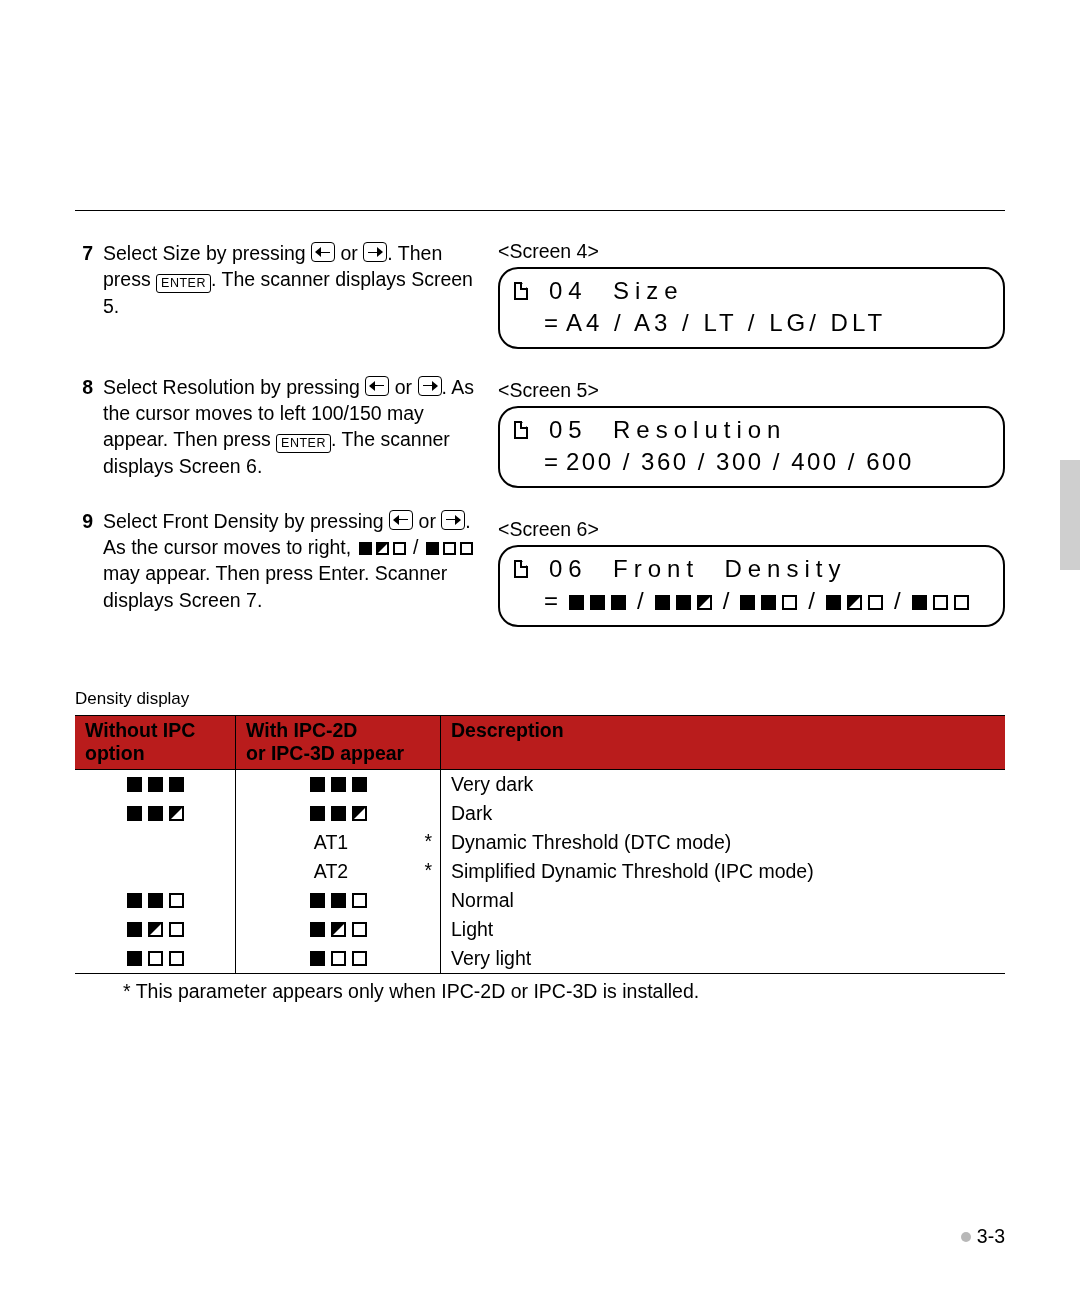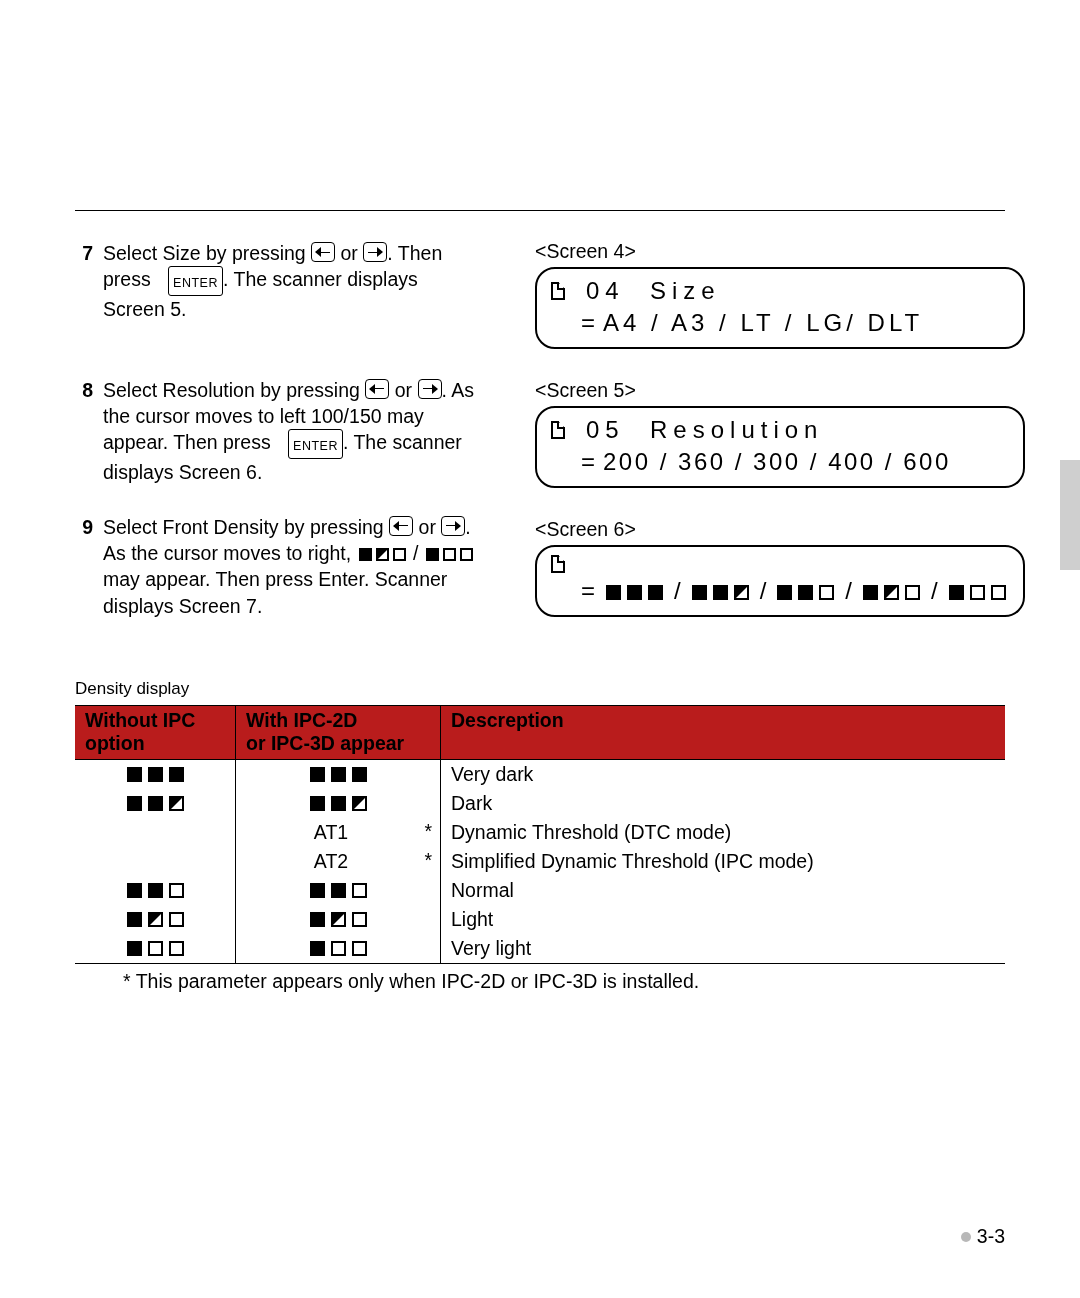--- a/index.html
+++ b/index.html
@@ -38,21 +38,21 @@
     height: 110px;
     background: #cfcfcf;
   }
 
   .cols {
     margin-top: 40px;
     display: flex;
     gap: 18px;
   }
   .left-col  { flex: 0 0 405px; }
-  .right-col { flex: 1 1 auto; margin-left: 37px; }
+  .right-col { flex: 1 1 auto; }
 
   .step {
     display: flex;
     align-items: flex-start;
     gap: 10px;
     margin-bottom: 26px;
     line-height: 1.35;
   }
   .step .num {
     font-weight: 700;
@@ -175,28 +175,27 @@
     border-radius: 4px;
     padding: 0 3px;
     line-height: 18px;
     height: 20px;
     vertical-align: -2px;
     font-size: 15px;
     position: relative;
     box-sizing: border-box;
   }
   .keybox.enter {
-    padding: 8px 4px;
+    padding: 0 4px;
     font-size: 12.5px;
     letter-spacing: 0.5px;
     border-radius: 3px;
-    height: 30px;
+    height: 19px;
     line-height: 17px;
     vertical-align: -1px;
-    margin-left: 12px;
   }
   .keybox.arrow {
     width: 24px;
     padding: 0;
   }
   .keybox.arrow::before {
     content: "";
     position: absolute;
     left: 4px; right: 4px; top: 8.5px;
     border-top: 1.5px solid #000;
@@ -345,20 +344,21 @@
             <span>200 / 360 / 300 / 400 / 600</span>
           </div>
         </div>
       </div>
 
       <div class="right-block" style="margin-top:28px">
         <div class="screen-label">&lt;Screen 6&gt;</div>
         <div class="lcd">
           <div class="l1">
             <span class="doc-icon"></span>
+            <span class="txt">06  Front  Density</span>
           </div>
           <div class="l2">
             <span class="eq">=</span>
             <span class="sq-group"><span class="sq f"></span><span class="sq f"></span><span class="sq f"></span></span>
               <span class="sep">/</span>
             <span class="sq-group"><span class="sq f"></span><span class="sq f"></span><span class="sq h"></span></span>
               <span class="sep">/</span>
             <span class="sq-group"><span class="sq f"></span><span class="sq f"></span><span class="sq e"></span></span>
               <span class="sep">/</span>
             <span class="sq-group"><span class="sq f"></span><span class="sq h"></span><span class="sq e"></span></span>

